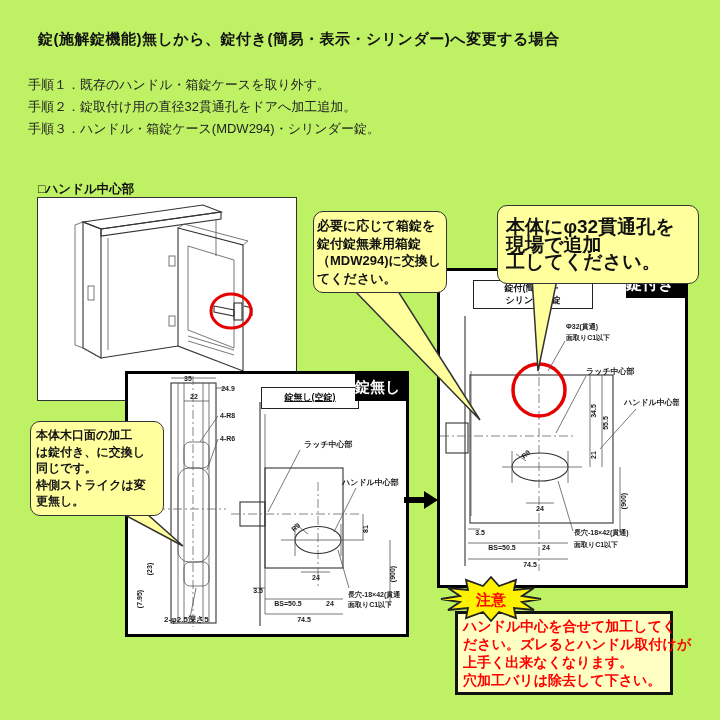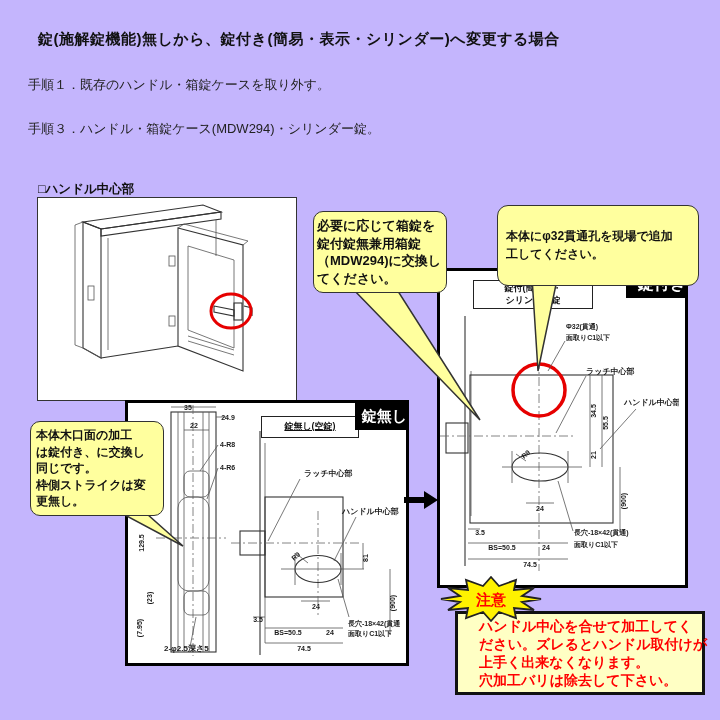--- a/index.html
+++ b/index.html
@@ -1,58 +1,59 @@
 <!DOCTYPE html>
 <html><head>
 <meta charset="utf-8">
 <style>
   html,body{margin:0;padding:0;background:#fff;}
-  #canvas{position:relative;width:720px;height:720px;background:#c4b5fd;overflow:hidden;
+  #canvas{position:relative;width:720px;height:720px;background:#bef264;overflow:hidden;
           font-family:"Liberation Sans","DejaVu Sans",sans-serif;color:#111;}
   .abs{position:absolute;}
   .title{left:38px;top:30px;font-size:15px;font-weight:bold;letter-spacing:.5px;}
   .step{left:28px;font-size:13px;color:#222;}
   .secLabel{left:38px;top:181px;font-size:12.5px;font-weight:bold;}
   .doorBox{left:37px;top:197px;width:258px;height:202px;border:1.5px solid #333;background:#fff;}
   .frame{border:3px solid #000;background:#fff;z-index:10;}
-  .frameL{left:125px;top:400px;width:278px;height:260px;}
+  .frameL{left:125px;top:371px;width:278px;height:260px;}
   .frameR{left:437px;top:268px;width:245px;height:314px;}
   .tag{position:absolute;right:-1px;top:-1px;background:#000;color:#fff;font-weight:bold;
-       font-size:15px;text-align:right;z-index:12;}
+       font-size:15px;text-align:left;z-index:12;}
   .tagL{width:52px;height:28px;line-height:28px;}
   .tagR{width:60px;height:28px;line-height:28px;font-size:16px;}
   .whiteBox{position:absolute;border:1.5px solid #222;background:#fff;font-weight:bold;
             text-align:center;z-index:11;}
   .wbL{left:133px;top:13px;width:96px;height:20px;font-size:9px;line-height:19px;text-decoration:underline;}
   .wbR{left:33px;top:9px;width:118px;height:26px;font-size:9px;line-height:12px;padding-top:1px;}
   .bubble{position:absolute;background:#FFFF9E;border:1.8px solid #333;border-radius:10px;
           font-weight:bold;white-space:pre-line;z-index:41;}
   .bubEdge{left:30px;top:421px;width:122px;padding:5px 5px;font-size:12px;line-height:16.5px;}
   .bubMid{left:313px;top:211px;width:126px;padding:5px 3px;font-size:13px;line-height:17.5px;}
-  .bubHole{left:497px;top:205px;width:184px;padding:22px 8px;font-size:12px;line-height:17.5px;border-radius:11px;}
+  .bubHole{left:497px;top:205px;width:184px;padding:12px 8px;font-size:19px;line-height:17.5px;}
   .tails{left:0;top:0;width:720px;height:720px;z-index:40;pointer-events:none;}
   .warnBox{left:455px;top:611px;width:202px;border:3px solid #111;background:#FFFFC4;
-           padding:3px 21px;font-size:14px;line-height:18px;font-weight:bold;color:#FF0000;
+           padding:3px 5px;font-size:14px;line-height:18px;font-weight:bold;color:#FF0000;
            white-space:pre;z-index:42;overflow:visible;}
   .starSvg{left:434px;top:574px;width:112px;height:52px;z-index:43;}
   .arrowSvg{left:400px;top:486px;width:44px;height:28px;z-index:30;}
   svg text{font-family:"Liberation Sans","DejaVu Sans",sans-serif;}
   .dim{font-size:7px;font-weight:bold;fill:#1a1a1a;}
   .dim8{font-size:8px;font-weight:bold;fill:#1a1a1a;}
   .thin{stroke:#555;stroke-width:.8;fill:none;}
   .med{stroke:#333;stroke-width:1.1;fill:none;}
   .chain{stroke:#666;stroke-width:.8;fill:none;stroke-dasharray:9 3 2 3;}
 </style>
 </head>
 <body>
 
 <div id="canvas">
 
   <div class="abs title">錠(施解錠機能)無しから、錠付き(簡易・表示・シリンダー)へ変更する場合</div>
   <div class="abs step" style="top:76px">手順１．既存のハンドル・箱錠ケースを取り外す。</div>
+  <div class="abs step" style="top:98px">手順２．錠取付け用の直径32貫通孔をドアへ加工追加。</div>
   <div class="abs step" style="top:120px">手順３．ハンドル・箱錠ケース(MDW294)・シリンダー錠。</div>
 
   <div class="abs secLabel">□ハンドル中心部</div>
 
   <div class="abs doorBox">
     <svg width="258" height="202" viewBox="0 0 258 202">
 
       <polygon class="med" points="45,24 165,7 183,14 63,31"></polygon>
       <polygon class="med" points="63,31 183,14 183,21 63,38"></polygon>
       <polygon class="med" points="45,24 63,31 63,160 45,150"></polygon>

